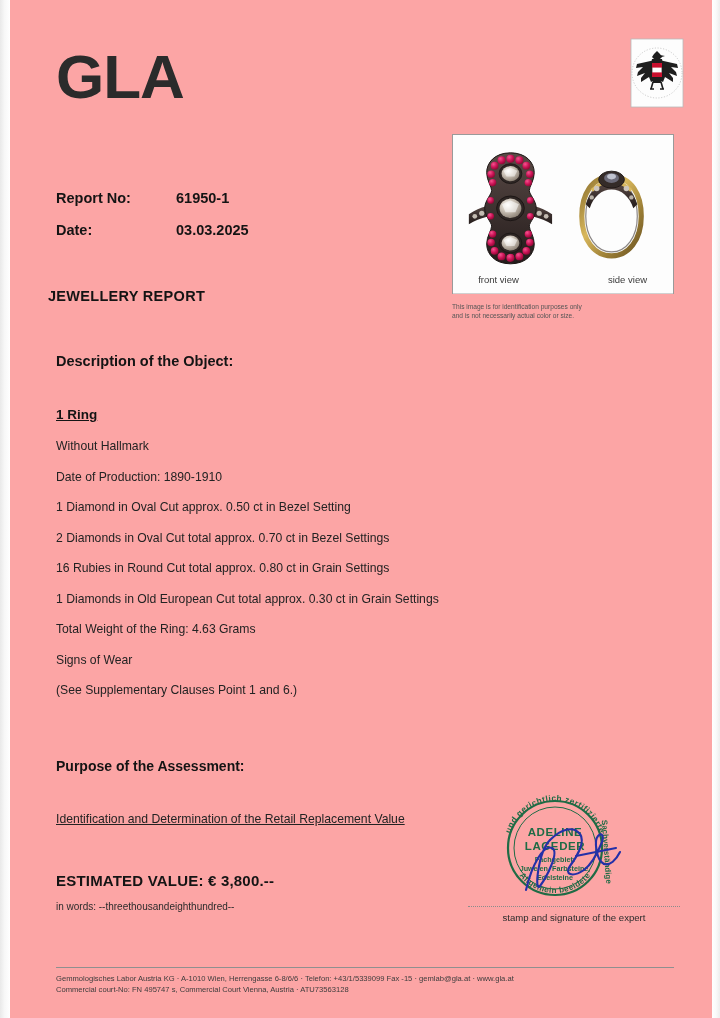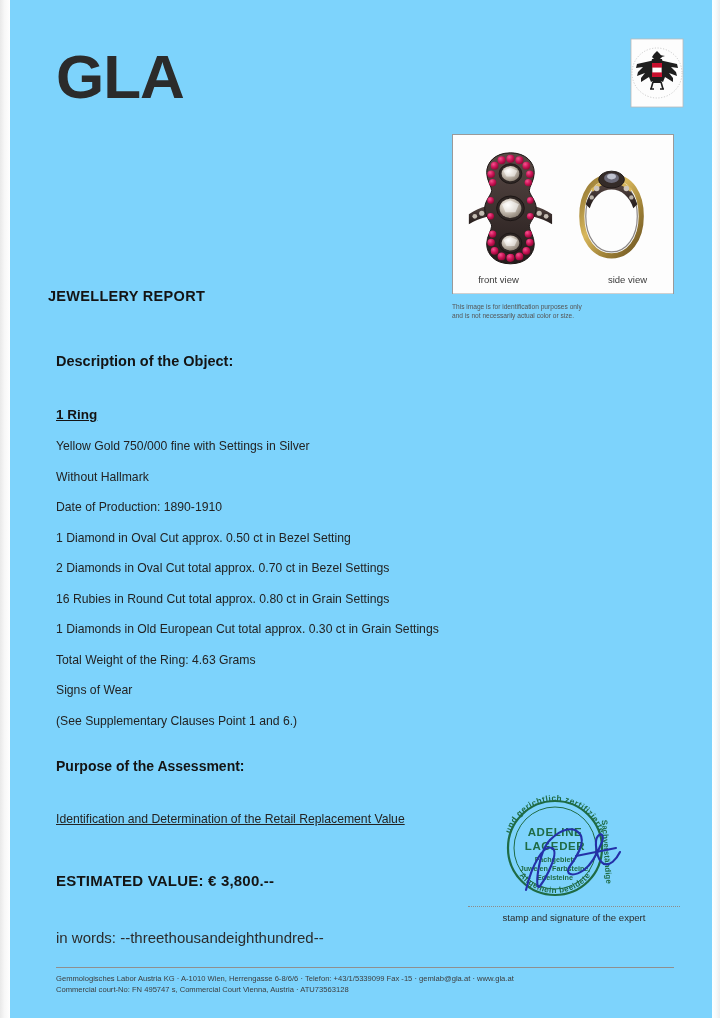--- a/index.html
+++ b/index.html
@@ -11,21 +11,21 @@
     width: 720px;
     height: 1018px;
     position: relative;
     font-family: "Liberation Sans", sans-serif;
     color: #1a1a1a;
     overflow: hidden;
   }
   .page {
     position: absolute;
     inset: 0;
-    background: #7dd3fc;
+    background: #fca5a5;
     padding-left: 34px;
   }
   
   .scan-edge-left {
     position: absolute;
     left: 0; top: 0; bottom: 0;
     width: 10px;
     background: linear-gradient(to right, #e9e9e9 0%, #f7f7f7 45%, #ffffff 100%);
     pointer-events: none;
   }
@@ -219,23 +219,22 @@
     top: 872px;
     font-size: 15px;
     font-weight: bold;
     letter-spacing: 0.2px;
     color: #141414;
   }
   .in-words {
     position: absolute;
     left: 56px;
     top: 901px;
-    font-size: 15px;
+    font-size: 10px;
     color: #2c2c2c;
-    margin-top: 28px;
   }
 
   
   .stamp-area {
     position: absolute;
     left: 492px;
     top: 786px;
     width: 150px;
     height: 118px;
   }
@@ -306,20 +305,30 @@
         <rect x="-5" y="-10" width="10" height="14" rx="1" fill="#ffffff" stroke="#1e1e1e" stroke-width="0.7"></rect>
         <rect x="-5" y="-10" width="10" height="4.6" fill="#c8102e"></rect>
         <rect x="-5" y="-0.6" width="10" height="4.6" fill="#c8102e"></rect>
 
         <path d="M-4,9 L-6,16 M4,9 L6,16" stroke="#1e1e1e" stroke-width="1.6" fill="none"></path>
         <path d="M-7,16 L-3,16 M3,16 L7,16" stroke="#1e1e1e" stroke-width="1.4"></path>
       </g>
     </svg>
   </div>
 
+  <div class="meta">
+    <div class="meta-row">
+      <div class="meta-label">Report No:</div>
+      <div class="meta-value">61950-1</div>
+    </div>
+    <div class="meta-row">
+      <div class="meta-label">Date:</div>
+      <div class="meta-value">03.03.2025</div>
+    </div>
+  </div>
   <div class="report-type">JEWELLERY REPORT</div>
 
   <div class="photo-panel">
     <svg class="ring-stage" viewBox="0 0 222 160" preserveAspectRatio="xMidYMid meet">
       <defs>
         <radialGradient id="diaGrad" cx="38%" cy="33%" r="70%">
           <stop offset="0%" stop-color="#fefdfb"></stop>
           <stop offset="45%" stop-color="#cfc6bb"></stop>
           <stop offset="100%" stop-color="#8d8276"></stop>
         </radialGradient>
@@ -449,21 +458,20 @@
 
   <div class="photo-disclaimer">
     <div>This image is for identification purposes only</div>
     <div>and is not necessarily actual color or size.</div>
   </div>
 
   <div class="section-title" id="desc-title">Description of the Object:</div>
   <div class="item-title">1 Ring</div>
 
   <div class="spec-list">
-    <div class="spec-line">Yellow Gold 750/000 fine with Settings in Silver</div>
     <div class="spec-line">Without Hallmark</div>
     <div class="spec-line">Date of Production: 1890-1910</div>
     <div class="spec-line">1 Diamond in Oval Cut approx. 0.50 ct in Bezel Setting</div>
     <div class="spec-line">2 Diamonds in Oval Cut total approx. 0.70 ct in Bezel Settings</div>
     <div class="spec-line">16 Rubies in Round Cut total approx. 0.80 ct in Grain Settings</div>
     <div class="spec-line">1 Diamonds in Old European Cut total approx. 0.30 ct in Grain Settings</div>
     <div class="spec-line">Total Weight of the Ring: 4.63 Grams</div>
     <div class="spec-line">Signs of Wear</div>
     <div class="spec-line">(See Supplementary Clauses Point 1 and 6.)</div>
   </div>

